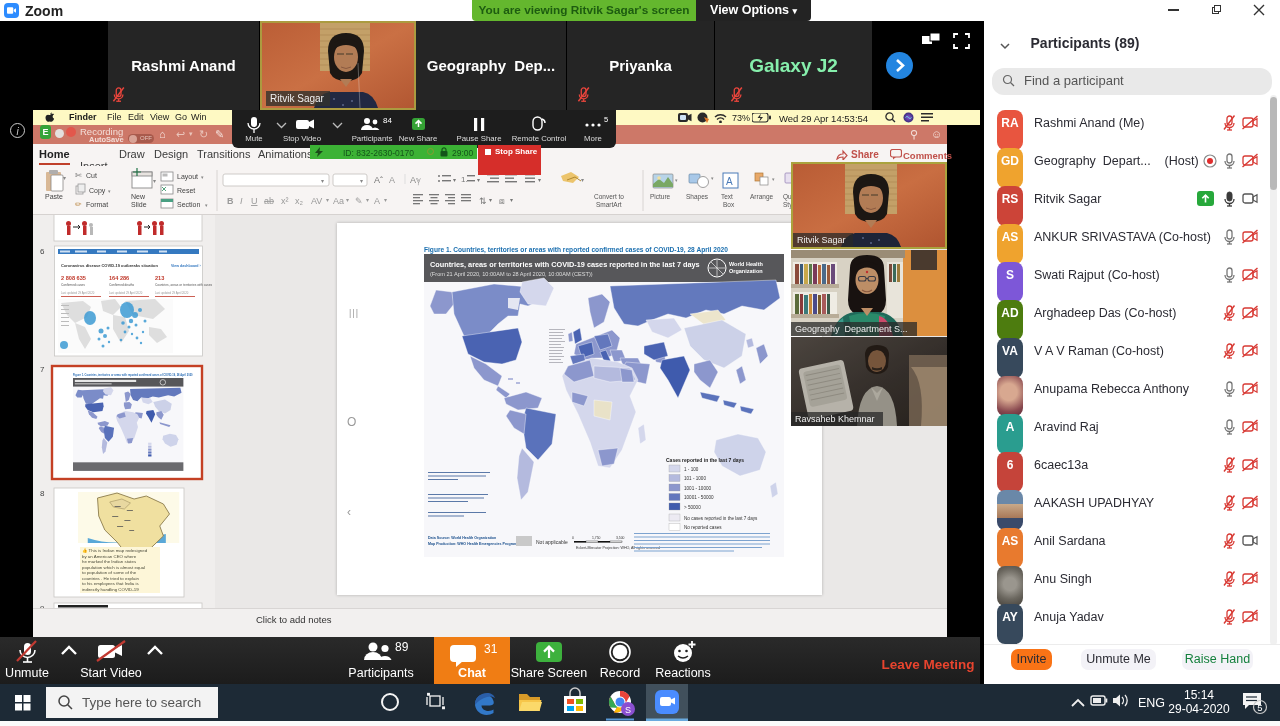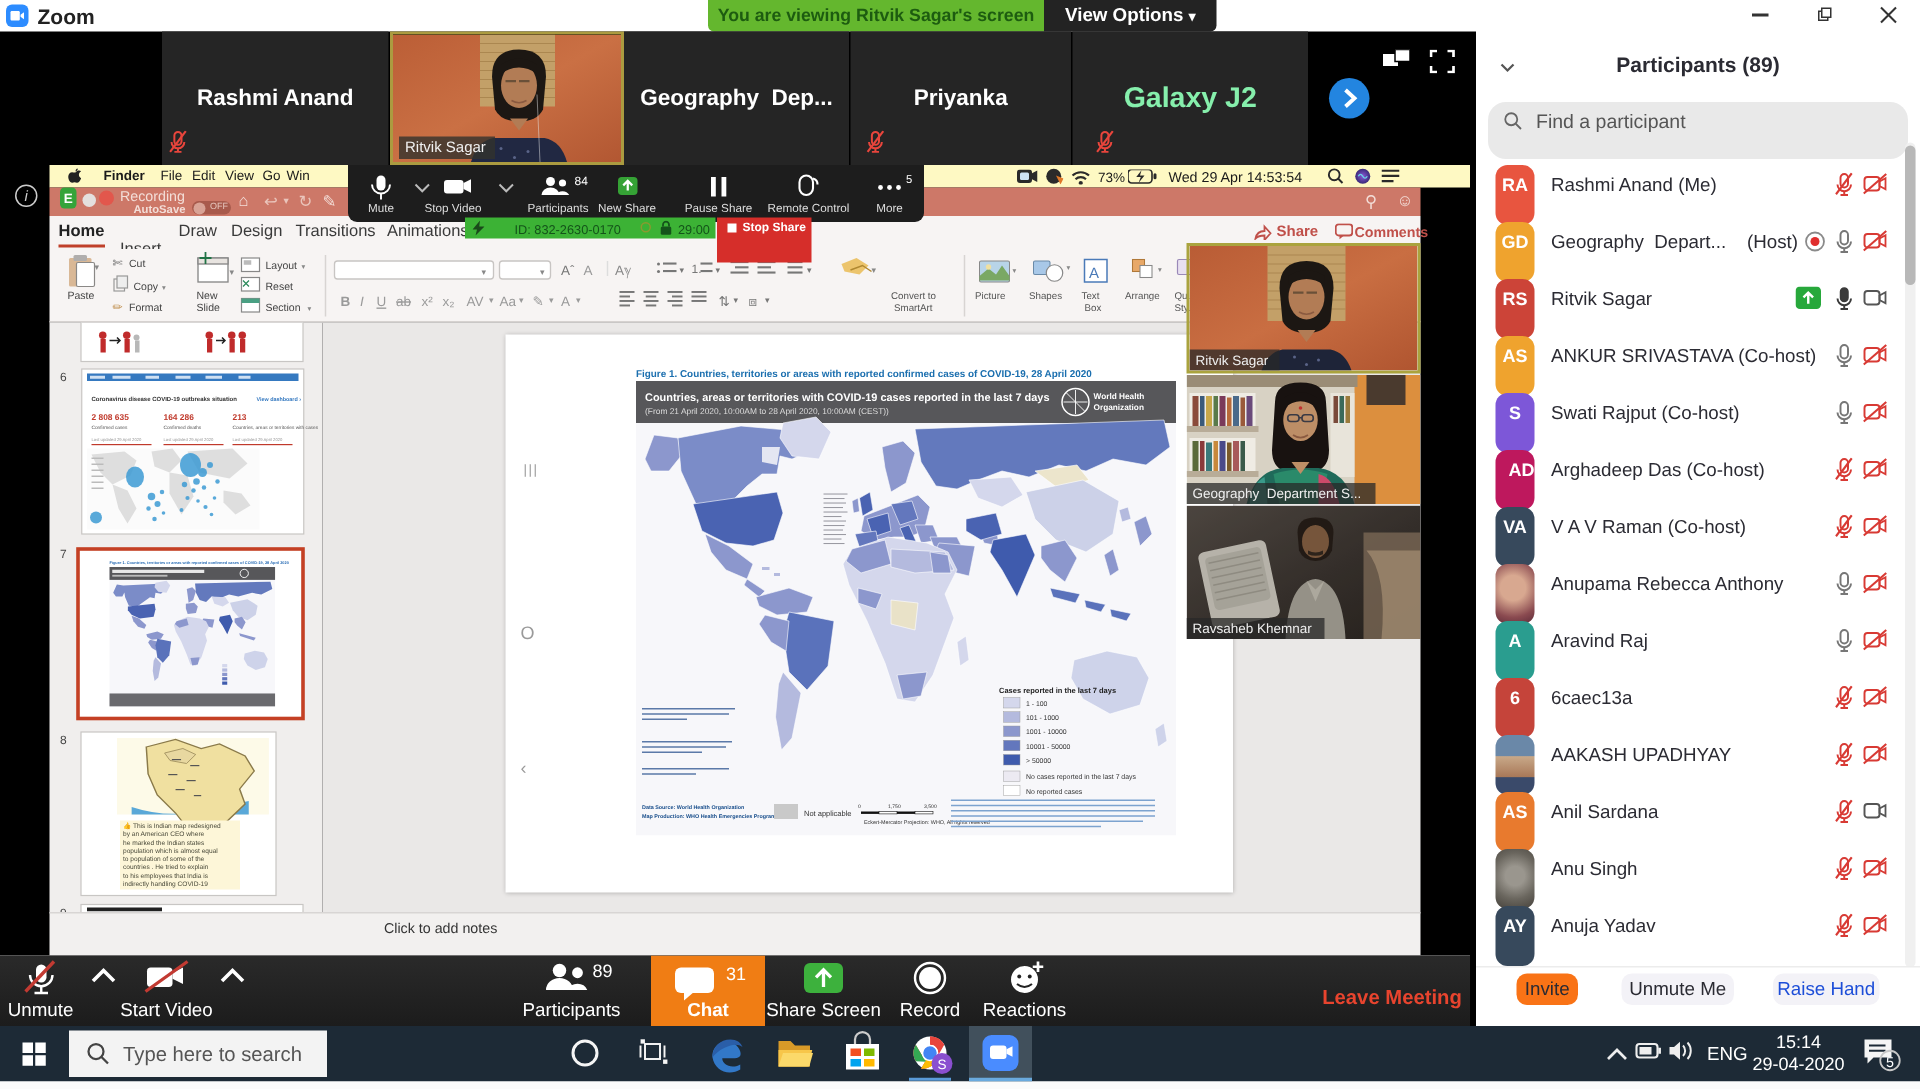--- a/index.html
+++ b/index.html
@@ -881,22 +881,22 @@
 
 <div class="abs" style="left:10px;top:123px;width:15px;height:15px;border:1.5px solid #ccc;border-radius:50%;color:#ccc;font-size:10px;text-align:center;line-height:15px;font-style:italic;">i</div>
 
 <div class="abs" style="left:984px;top:21px;width:296px;height:705px;background:#fff;"></div>
 <div class="abs" style="left:980px;top:21px;width:4px;height:663px;background:#000;"></div>
 <div class="abs" style="left:999px;top:38px;width:12px;height:12px;">
   <svg width="12" height="12">
       <path d="M2,4 l4,4 4,-4" stroke="#555" stroke-width="1.5" fill="none"></path>
     </svg>
 </div>
-<div class="abs" style="left:984px;top:35px;width:296px;text-align:center;font-size:14px;font-weight:bold;color:#2b2b33;">Participants (89)</div>
-<div class="abs" style="left:992px;top:68px;width:280px;height:38px;background:#e9e9e9;border-radius:12px;">
+<div class="abs" style="left:937px;top:35px;width:296px;text-align:center;font-size:14px;font-weight:bold;color:#2b2b33;">Participants (89)</div>
+<div class="abs" style="left:992px;top:68px;width:280px;height:27px;background:#e9e9e9;border-radius:12px;">
   <svg class="abs" style="left:10px;top:6px;" width="13" height="13" viewBox="0 0 13 13">
       <circle cx="5.5" cy="5.5" r="4" fill="none" stroke="#666" stroke-width="1.2"></circle>
       <line x1="8.5" y1="8.5" x2="12" y2="12" stroke="#666" stroke-width="1.2"></line>
     </svg>
   <span class="abs" style="left:32px;top:5px;font-size:13px;color:#555;">Find a participant</span>
 </div>
 <svg width="0" height="0" style="position:absolute;">
   <defs>
     <g id="micgray">
       <rect x="5" y="1" width="5" height="9" rx="2.5" fill="none" stroke="#777" stroke-width="1.3"></rect>
@@ -994,21 +994,21 @@
     <div class="pav" style="background:#7d57d8;">S</div>
       <div class="pnm">Swati Rajput (Co-host)</div>
     <svg class="pmic" width="15" height="16">
         <use href="#micgray"></use>
       </svg>
       <svg class="pcam" width="16" height="15">
         <use href="#camred"></use>
       </svg>
   </div>
   <div class="prow" style="top:294px;">
-    <div class="pav" style="background:#be185d;text-align:right;">AD</div>
+    <div class="pav" style="background:#4d7c0f;">AD</div>
       <div class="pnm">Arghadeep Das (Co-host)</div>
     <svg class="pmic" width="15" height="16">
         <use href="#micred"></use>
       </svg>
       <svg class="pcam" width="16" height="15">
         <use href="#camred"></use>
       </svg>
   </div>
   <div class="prow" style="top:332px;">
     <div class="pav" style="background:#37495c;">VA</div>
@@ -1091,21 +1091,21 @@
       </svg>
   </div>
 </div>
 
 <div class="abs" style="left:1270px;top:95px;width:7px;height:550px;background:#f0f0f0;border-radius:4px;"></div>
 <div class="abs" style="left:1270px;top:97px;width:7px;height:93px;background:#b8b8b8;border-radius:4px;"></div>
 
 <div class="abs" style="left:984px;top:644px;width:296px;height:40px;background:#fff;border-top:1px solid #ececec;"></div>
 <div class="abs" style="left:1011px;top:649px;width:41px;height:21px;background:#f97316;border-radius:7px;text-align:center;line-height:21px;font-size:12.5px;color:#2b2b33;">Invite</div>
 <div class="abs" style="left:1081px;top:649px;width:75px;height:21px;background:#f3f2f7;border-radius:7px;text-align:center;line-height:21px;font-size:12.5px;color:#2b2b33;">Unmute Me</div>
-<div class="abs" style="left:1182px;top:649px;width:71px;height:21px;background:#f3f2f7;border-radius:7px;text-align:center;line-height:21px;font-size:12.5px;color:#1d4ed8;">Raise Hand</div>
+<div class="abs" style="left:1182px;top:649px;width:71px;height:21px;background:#f3f2f7;border-radius:7px;text-align:center;line-height:21px;font-size:12.5px;color:#15803d;">Raise Hand</div>
 
 <div class="abs" style="left:0;top:637px;width:980px;height:47px;background:linear-gradient(#2a2a2a,#1c1c1c);"></div>
 <div class="abs" style="left:0;top:637px;width:980px;height:47px;">
   <svg width="980" height="47" viewBox="0 0 980 47">
 
     <g>
       <rect x="24" y="6" width="7" height="12" rx="3.5" fill="#fff"></rect>
       <path d="M20,13 a7.5,7.5 0 0 0 15,0" fill="none" stroke="#fff" stroke-width="1.6"></path>
       <line x1="27.5" y1="21" x2="27.5" y2="25" stroke="#fff" stroke-width="1.6"></line>
       <line x1="23" y1="25" x2="32" y2="25" stroke="#fff" stroke-width="1.6"></line>

